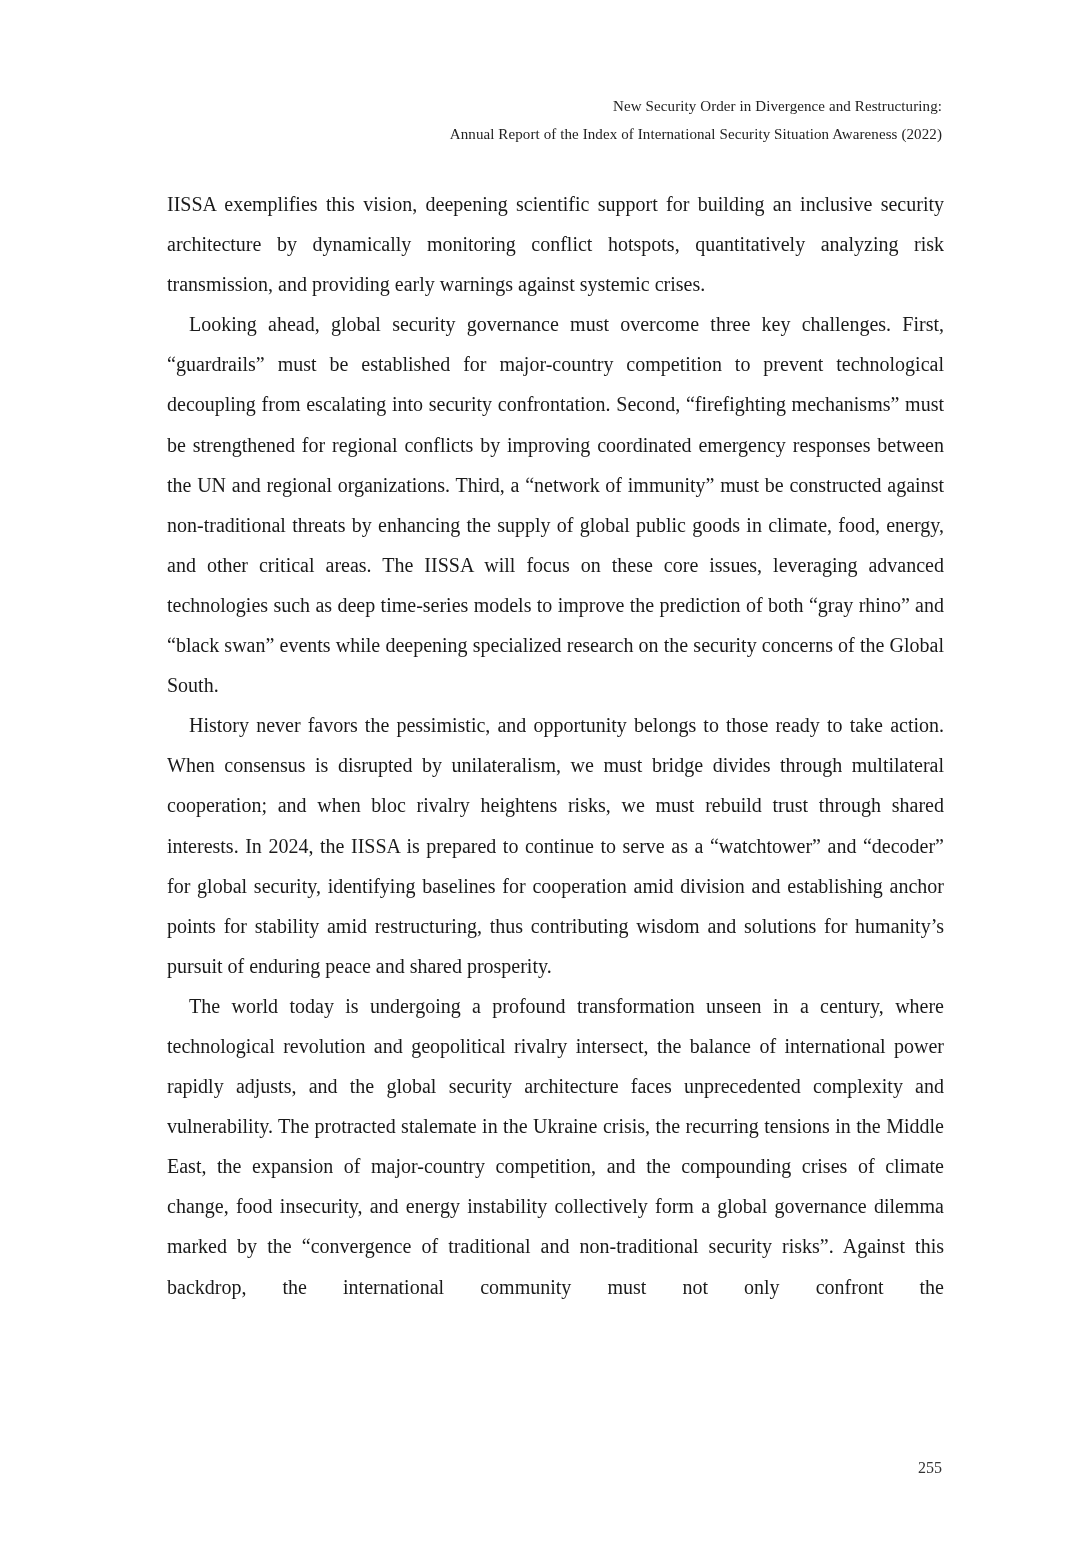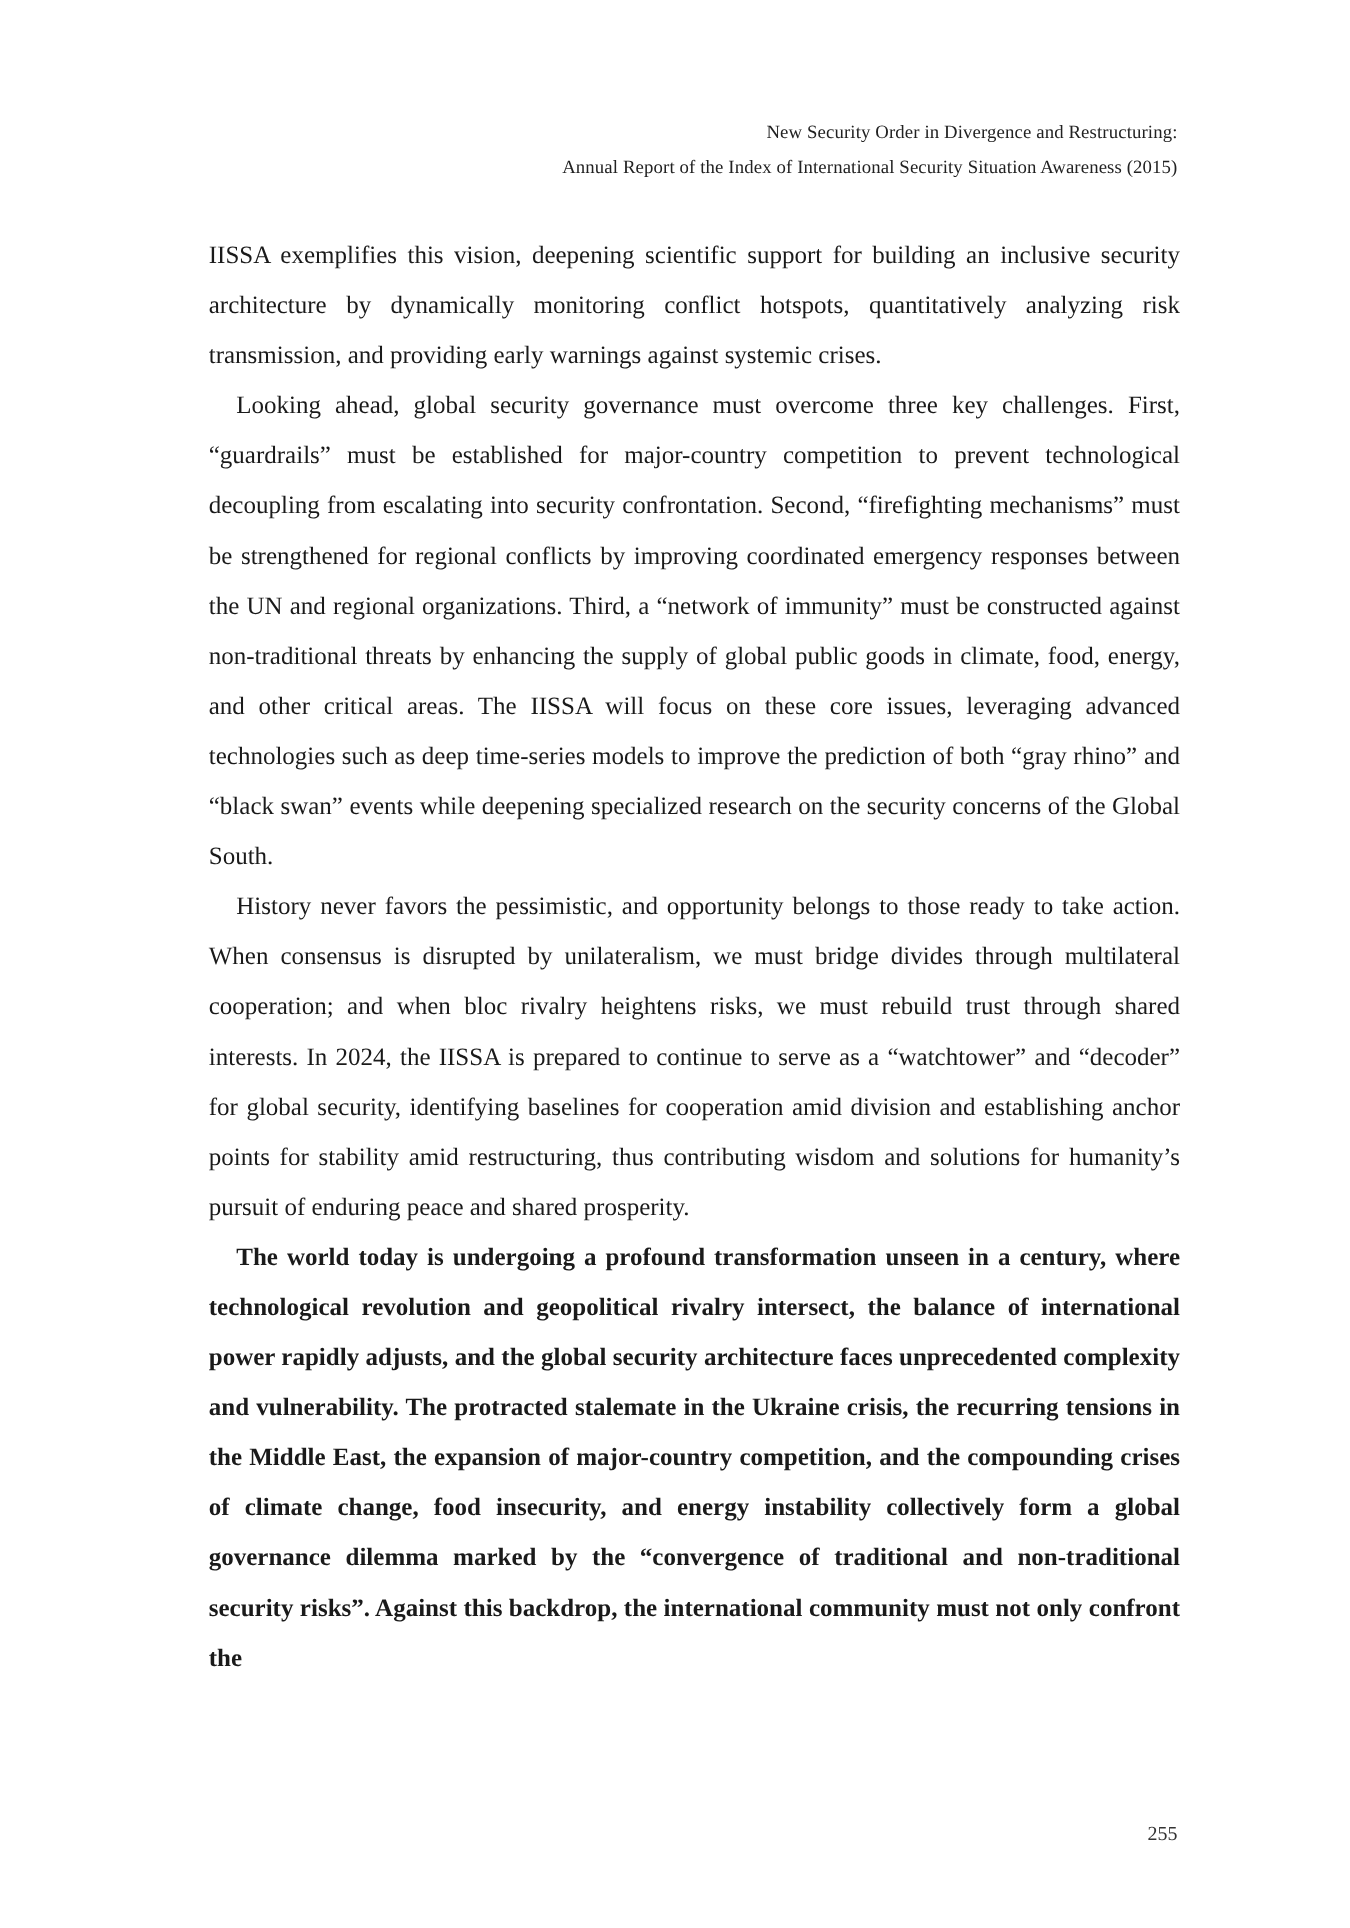--- a/index.html
+++ b/index.html
@@ -42,36 +42,36 @@
     .para {
       margin: 0;
       font-size: 20px;
       line-height: 40.1px;
       text-align: justify;
       text-align-last: left;
       text-indent: 22px;
       hyphens: none;
     }
     .para.continuation { text-indent: 0; }
-    .para.last-cut { text-align-last: justify; font-weight: bold; }
+    .para.last-cut { text-align-last: justify; }
     .page-number {
       position: absolute;
       right: 138px;
       top: 1459px;
       font-size: 16px;
       color: #333;
     }
   </style>
 </head>
 <body>
 
 <div class="page">
   <div class="running-header">
     <div>New Security Order in Divergence and Restructuring:</div>
-    <div>Annual Report of the Index of International Security Situation Awareness (2015)</div>
+    <div>Annual Report of the Index of International Security Situation Awareness (2022)</div>
   </div>
 
   <div class="body-text">
     <p class="para continuation">IISSA exemplifies this vision, deepening scientific support for building an inclusive security architecture by dynamically monitoring conflict hotspots, quantitatively analyzing risk transmission, and providing early warnings against systemic crises.</p>
     <p class="para">Looking ahead, global security governance must overcome three key challenges. First, “guardrails” must be established for major-country competition to prevent technological decoupling from escalating into security confrontation. Second, “firefighting mechanisms” must be strengthened for regional conflicts by improving coordinated emergency responses between the UN and regional organizations. Third, a “network of immunity” must be constructed against non-traditional threats by enhancing the supply of global public goods in climate, food, energy, and other critical areas. The IISSA will focus on these core issues, leveraging advanced technologies such as deep time-series models to improve the prediction of both “gray rhino” and “black swan” events while deepening specialized research on the security concerns of the Global South.</p>
     <p class="para">History never favors the pessimistic, and opportunity belongs to those ready to take action. When consensus is disrupted by unilateralism, we must bridge divides through multilateral cooperation; and when bloc rivalry heightens risks, we must rebuild trust through shared interests. In 2024, the IISSA is prepared to continue to serve as a “watchtower” and “decoder” for global security, identifying baselines for cooperation amid division and establishing anchor points for stability amid restructuring, thus contributing wisdom and solutions for humanity’s pursuit of enduring peace and shared prosperity.</p>
     <p class="para last-cut">The world today is undergoing a profound transformation unseen in a century, where technological revolution and geopolitical rivalry intersect, the balance of international power rapidly adjusts, and the global security architecture faces unprecedented complexity and vulnerability. The protracted stalemate in the Ukraine crisis, the recurring tensions in the Middle East, the expansion of major-country competition, and the compounding crises of climate change, food insecurity, and energy instability collectively form a global governance dilemma marked by the “convergence of traditional and non-traditional security risks”. Against this backdrop, the international community must not only confront the</p>
   </div>
 
   <div class="page-number">255</div>

